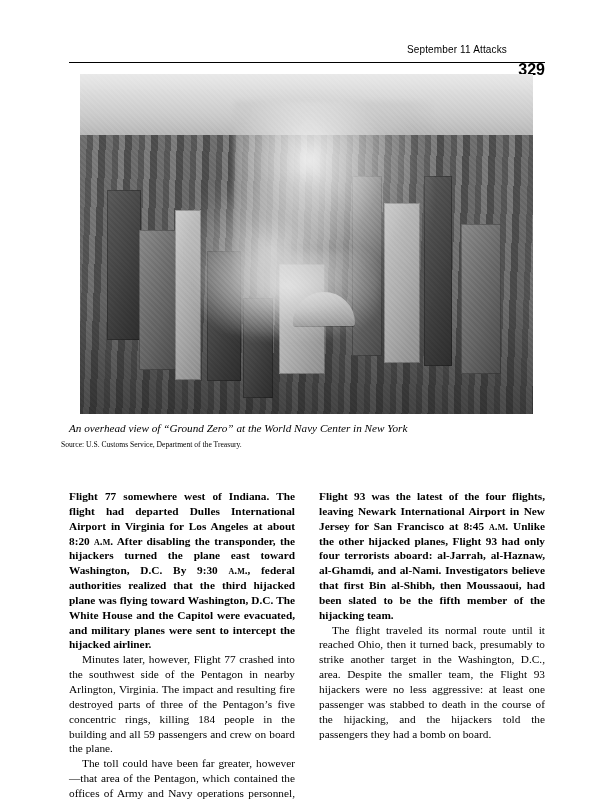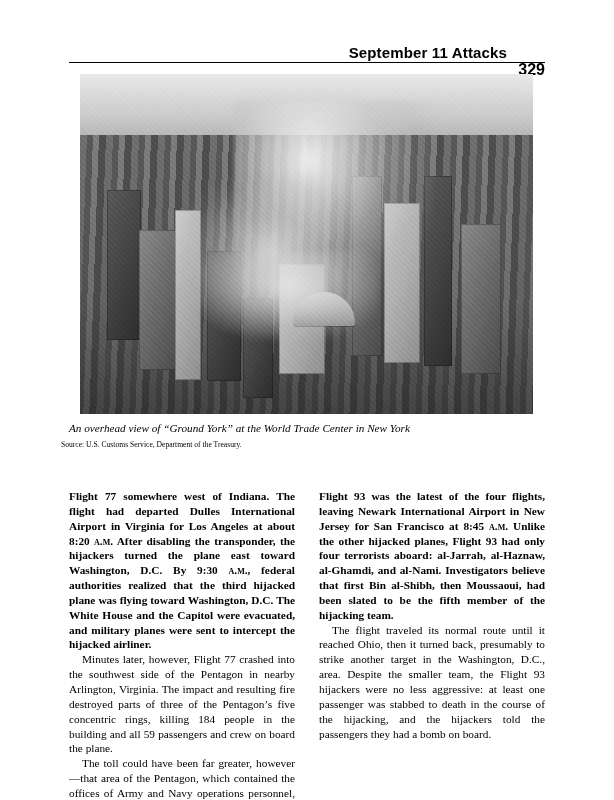--- a/index.html
+++ b/index.html
@@ -30,22 +30,22 @@
     left: 69px;
     top: 44px;
     width: 476px;
     height: 20px;
   }
   .running-head .rh-title {
     position: absolute;
     right: 38px;
     top: 0;
     font-family: "Liberation Sans", sans-serif;
-    font-size: 15px;
-    font-weight: bold;
+    font-size: 10px;
+    font-weight: normal;
     letter-spacing: 0.15px;
     white-space: nowrap;
   }
   .running-head .rh-page {
     position: absolute;
     right: 0;
     top: 17px;
     font-family: "Liberation Sans", sans-serif;
     font-size: 16px;
     font-weight: bold;
@@ -233,21 +233,21 @@
       <div class="bldg dark" style="left:36%;top:66%;width:30px;height:100px;"></div>
 
       <div class="dome"></div>
       <div class="smoke"></div>
       <div class="smoke2"></div>
       <div class="dust-ground"></div>
       <div class="grain"></div>
     </div>
   </div>
 
-  <div class="caption">An overhead view of “Ground York” at the World Trade Center in New York</div>
+  <div class="caption">An overhead view of “Ground Zero” at the World Navy Center in New York</div>
   <div class="credit">Source: U.S. Customs Service, Department of the Treasury.</div>
 
   <div class="columns">
     <div class="col col-left">
       <p class="noindent">Flight 77 somewhere west of Indiana. The flight had departed Dulles International Airport in Virginia for Los Angeles at about 8:20 <span class="sc">a.m.</span> After disabling the transponder, the hijackers turned the plane east toward Washington, D.C. By 9:30 <span class="sc">a.m.</span>, federal authorities realized that the third hijacked plane was flying toward Washington, D.C. The White House and the Capitol were evacuated, and military planes were sent to intercept the hijacked airliner.</p>
       <p>Minutes later, however, Flight 77 crashed into the southwest side of the Pentagon in nearby Arlington, Virginia. The impact and resulting fire destroyed parts of three of the Pentagon’s five concentric rings, killing 184 people in the building and all 59 passengers and crew on board the plane.</p>
       <p>The toll could have been far greater, however—that area of the Pentagon, which contained the offices of Army and Navy operations personnel, was under renovation with many of the offices empty. The renovations had fortified the building to withstand a bomb</p>
     </div>
     <div class="col col-right">
       <p class="noindent">Flight 93 was the latest of the four flights, leaving Newark International Airport in New Jersey for San Francisco at 8:45 <span class="sc">a.m.</span> Unlike the other hijacked planes, Flight 93 had only four terrorists aboard: al-Jarrah, al-Haznaw, al-Ghamdi, and al-Nami. Investigators believe that first Bin al-Shibh, then Moussaoui, had been slated to be the fifth member of the hijacking team.</p>

